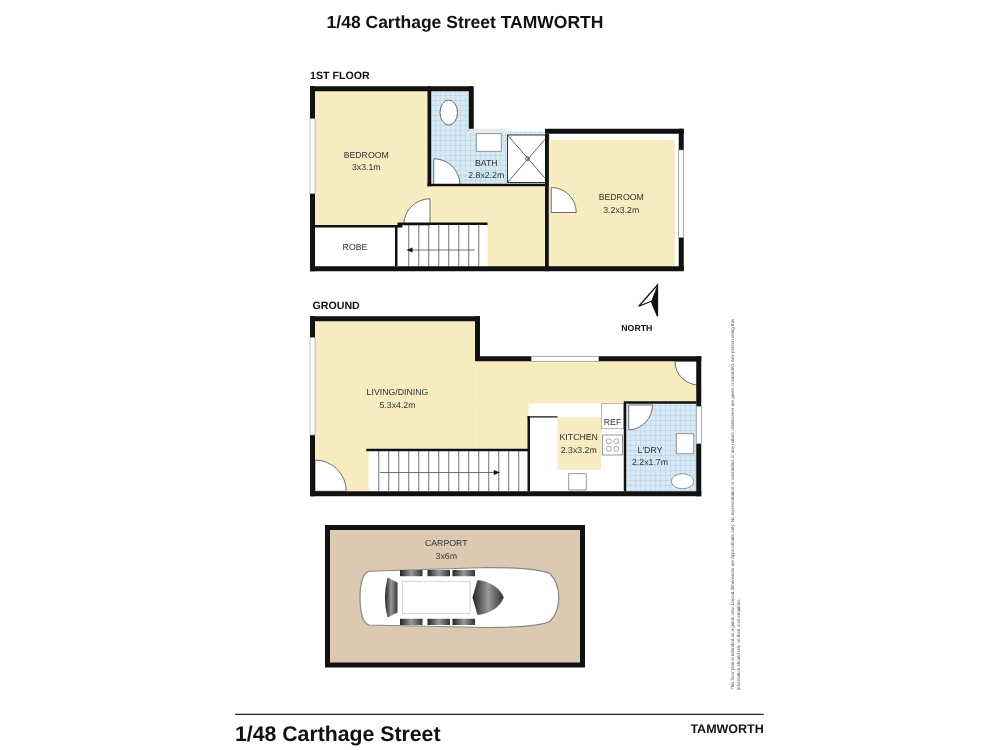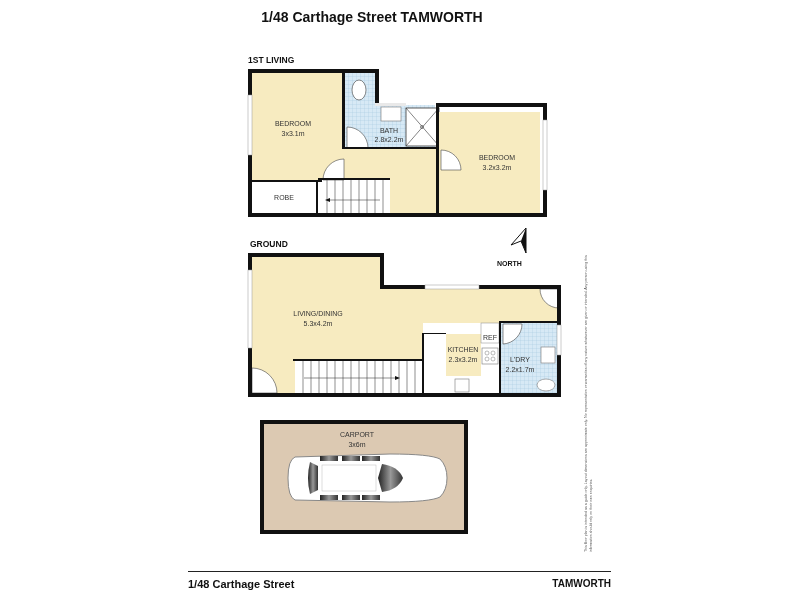--- a/index.html
+++ b/index.html
@@ -4,28 +4,28 @@
 <style>
   html, body { margin: 0; padding: 0; background: #ffffff; }
   body { width: 800px; height: 600px; position: relative; overflow: hidden; font-family: "Liberation Sans", sans-serif; color: #111; }
   .title { position: absolute; left: 0; width: 744px; top: 9px; text-align: center; font-weight: bold; font-size: 14px; }
   .section-label { position: absolute; font-weight: bold; font-size: 8.5px; }
   .plan { position: absolute; left: 0; top: 0; }
   .room-label { font-family: "Liberation Sans", sans-serif; font-size: 7px; fill: #333; }
   .north-label { position: absolute; left: 497px; top: 260px; font-size: 7px; font-weight: bold; }
   .disclaimer { position: absolute; left: 584px; top: 552px; width: 300px; transform-origin: 0 0; transform: rotate(-90deg); font-size: 3.6px; line-height: 4.6px; color: #555; }
   .footer-line { position: absolute; left: 188px; width: 423px; top: 571px; height: 1px; background: #222; }
-  .footer-left { position: absolute; left: 188px; top: 578px; font-weight: bold; font-size: 11px; }
+  .footer-left { position: absolute; left: 188px; top: 578px; font-weight: bold; font-size: 17px; }
   .footer-right { position: absolute; left: 480px; width: 131px; text-align: right; top: 578px; font-weight: bold; font-size: 10px; }
 </style>
 </head>
 <body>
 
 <div class="title">1/48 Carthage Street TAMWORTH</div>
-<div class="section-label" style="left:248px;top:55px;">1ST LIVING</div>
+<div class="section-label" style="left:248px;top:55px;">1ST FLOOR</div>
 <div class="section-label" style="left:250px;top:239px;text-align:right;">GROUND</div>
 
 <svg class="plan" width="800" height="600" viewBox="0 0 800 600">
   <defs>
     <pattern id="tile" width="4" height="4" patternUnits="userSpaceOnUse">
       <rect width="4" height="4" fill="#d7e9f5"></rect>
       <path d="M4 0 L0 0 0 4" fill="none" stroke="#9fc3dd" stroke-width="0.5"></path>
     </pattern>
     <linearGradient id="glass" x1="0" y1="0" x2="1" y2="0">
       <stop offset="0" stop-color="#222"></stop>

